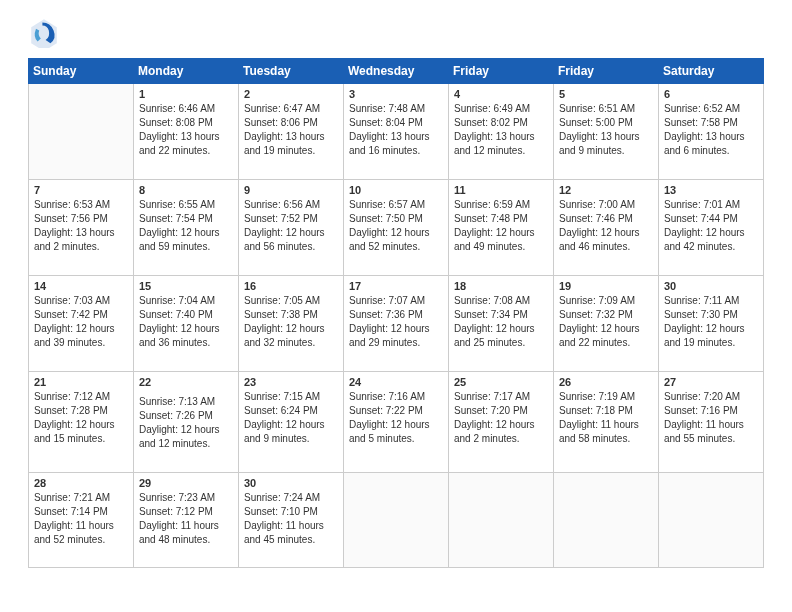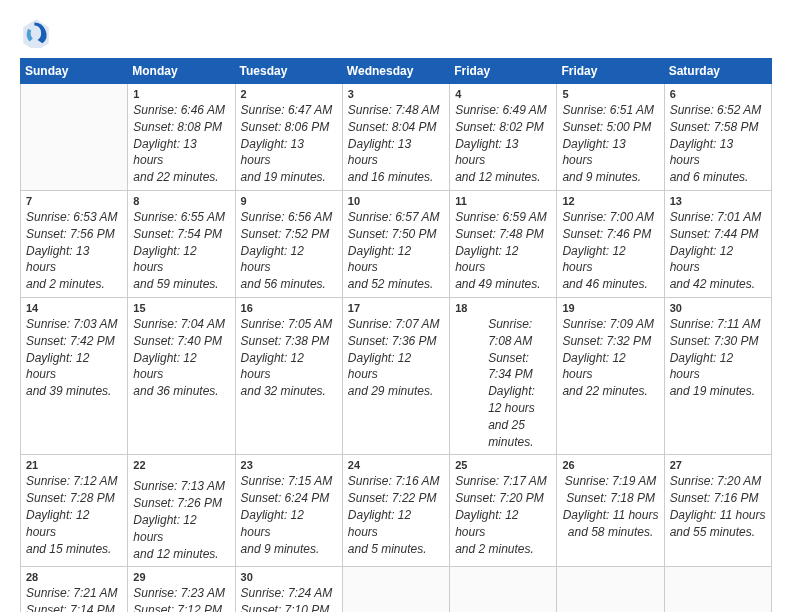--- a/index.html
+++ b/index.html
@@ -6,21 +6,21 @@
     body {
       width: 792px;
       height: 612px;
       font-family: Arial, sans-serif;
       background: #fff;
       overflow: hidden;
     }
     .page {
       width: 792px;
       height: 584px;
-      padding: 16px 20px;
+      padding: 16px 28px;
       display: flex;
       flex-direction: column;
     }
     .header {
       display: flex;
       justify-content: space-between;
       align-items: flex-start;
       margin-bottom: 10px;
     }
     .logo {
@@ -75,24 +75,23 @@
       color: #333;
       height: 80px;
     }
     .day-num {
       font-size: 11px;
       font-weight: bold;
       display: block;
       margin-bottom: 2px;
     }
     .day-info {
-      font-size: 12px;
+      font-size: 10px;
       line-height: 1.4;
       color: #333;
-      font-style: italic;
     }
     .empty-cell {
       background: #fafafa;
     }
     .last-row td {
       height: 70px;
     }
   </style>
 </head>
 <body>
@@ -249,21 +248,21 @@
           </td>
           <td>
             <span class="day-num">17</span>
             <div class="day-info" style="white-space: pre-line;">Sunrise: 7:07 AM
 Sunset: 7:36 PM
 Daylight: 12 hours
 and 29 minutes.</div>
           </td>
           <td>
             <span class="day-num">18</span>
-            <div class="day-info" style="white-space: pre-line; margin-left: 33px;">Sunrise: 7:08 AM
+            <div class="day-info" style="white-space: pre-line;">Sunrise: 7:08 AM
 Sunset: 7:34 PM
 Daylight: 12 hours
 and 25 minutes.</div>
           </td>
           <td>
             <span class="day-num">19</span>
             <div class="day-info" style="white-space: pre-line;">Sunrise: 7:09 AM
 Sunset: 7:32 PM
 Daylight: 12 hours
 and 22 minutes.</div>
@@ -307,21 +306,21 @@
           </td>
           <td>
             <span class="day-num">25</span>
             <div class="day-info" style="white-space: pre-line;">Sunrise: 7:17 AM
 Sunset: 7:20 PM
 Daylight: 12 hours
 and 2 minutes.</div>
           </td>
           <td>
             <span class="day-num">26</span>
-            <div class="day-info" style="white-space: pre-line; text-align: center;">Sunrise: 7:19 AM
+            <div class="day-info" style="white-space: pre-line;">Sunrise: 7:19 AM
 Sunset: 7:18 PM
 Daylight: 11 hours
 and 58 minutes.</div>
           </td>
           <td>
             <span class="day-num">27</span>
             <div class="day-info" style="white-space: pre-line;">Sunrise: 7:20 AM
 Sunset: 7:16 PM
 Daylight: 11 hours
 and 55 minutes.</div>

